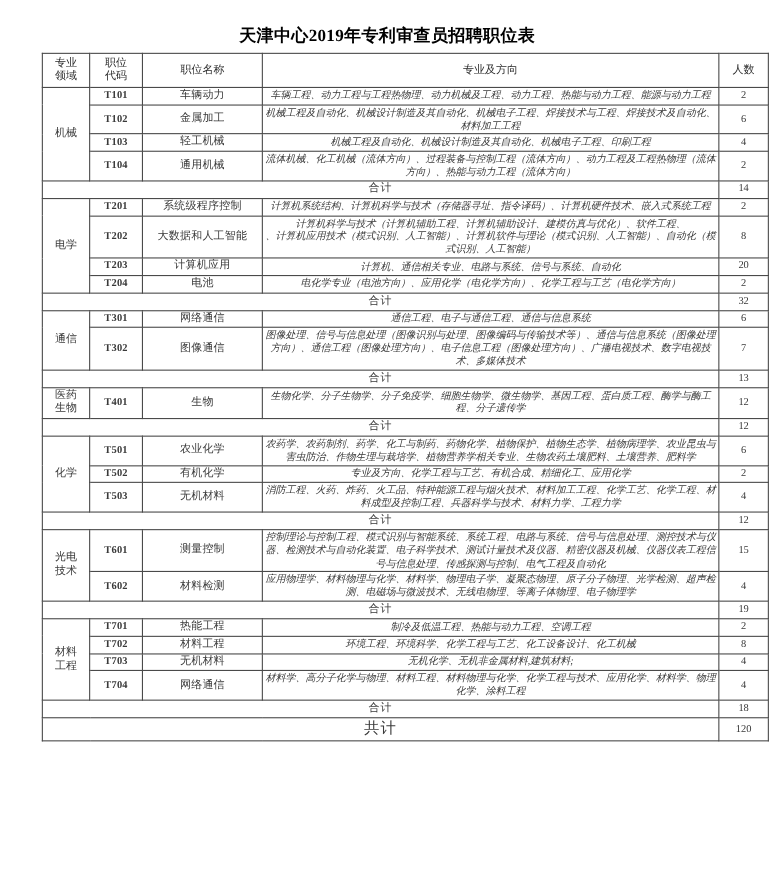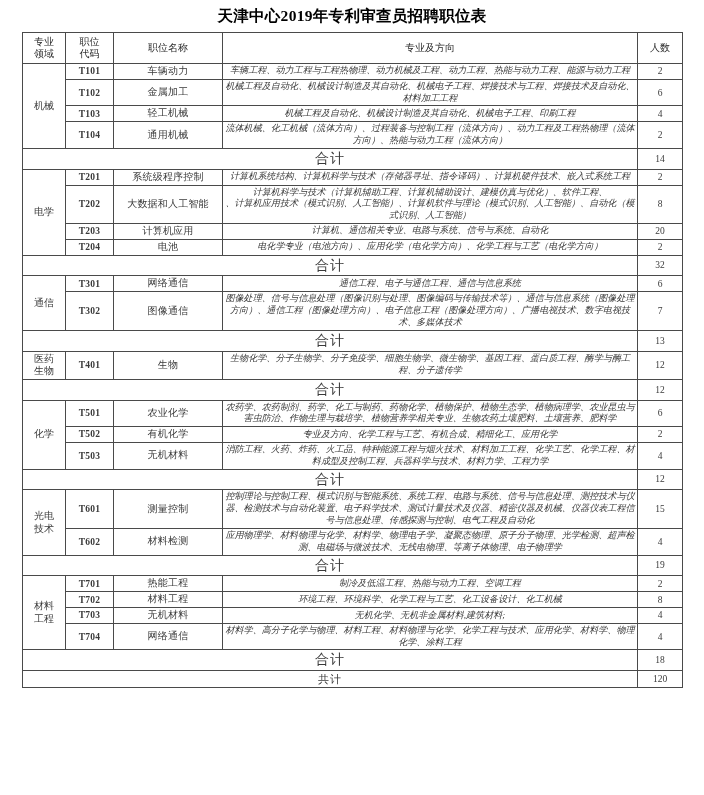--- a/index.html
+++ b/index.html
@@ -12,21 +12,21 @@
     height: 795px;
     font-family: "Liberation Serif", "DejaVu Serif", serif;
     color: #1a1a1a;
     overflow: hidden;
   }
   .page {
     position: relative;
     width: 704px;
     height: 795px;
     box-sizing: border-box;
-    padding: 0;
+    padding: 16px;
   }
   .doc-title {
     text-align: center;
     font-size: 15.5px;
     font-weight: bold;
     letter-spacing: 0.3px;
     padding-top: 6px;
     padding-bottom: 5px;
     color: #000;
   }
@@ -85,26 +85,26 @@
     font-size: 9.1px;
     line-height: 1.3;
     padding: 1px 3px;
     font-style: italic;
   }
   td.count-cell {
     font-size: 9.5px;
     color: #5a5a5a;
   }
   tr.subtotal-row td.subtotal-label {
-    font-size: 14px;
+    font-size: 10px;
     letter-spacing: 1px;
     height: 13px;
   }
   tr.grand-row td.grand-label {
-    font-size: 11px;
+    font-size: 14px;
     letter-spacing: 1px;
     height: 13px;
     font-family: Liberation Serif, serif;
   }
 </style>
 </head>
 <body>
 
 <div class="page">
 

